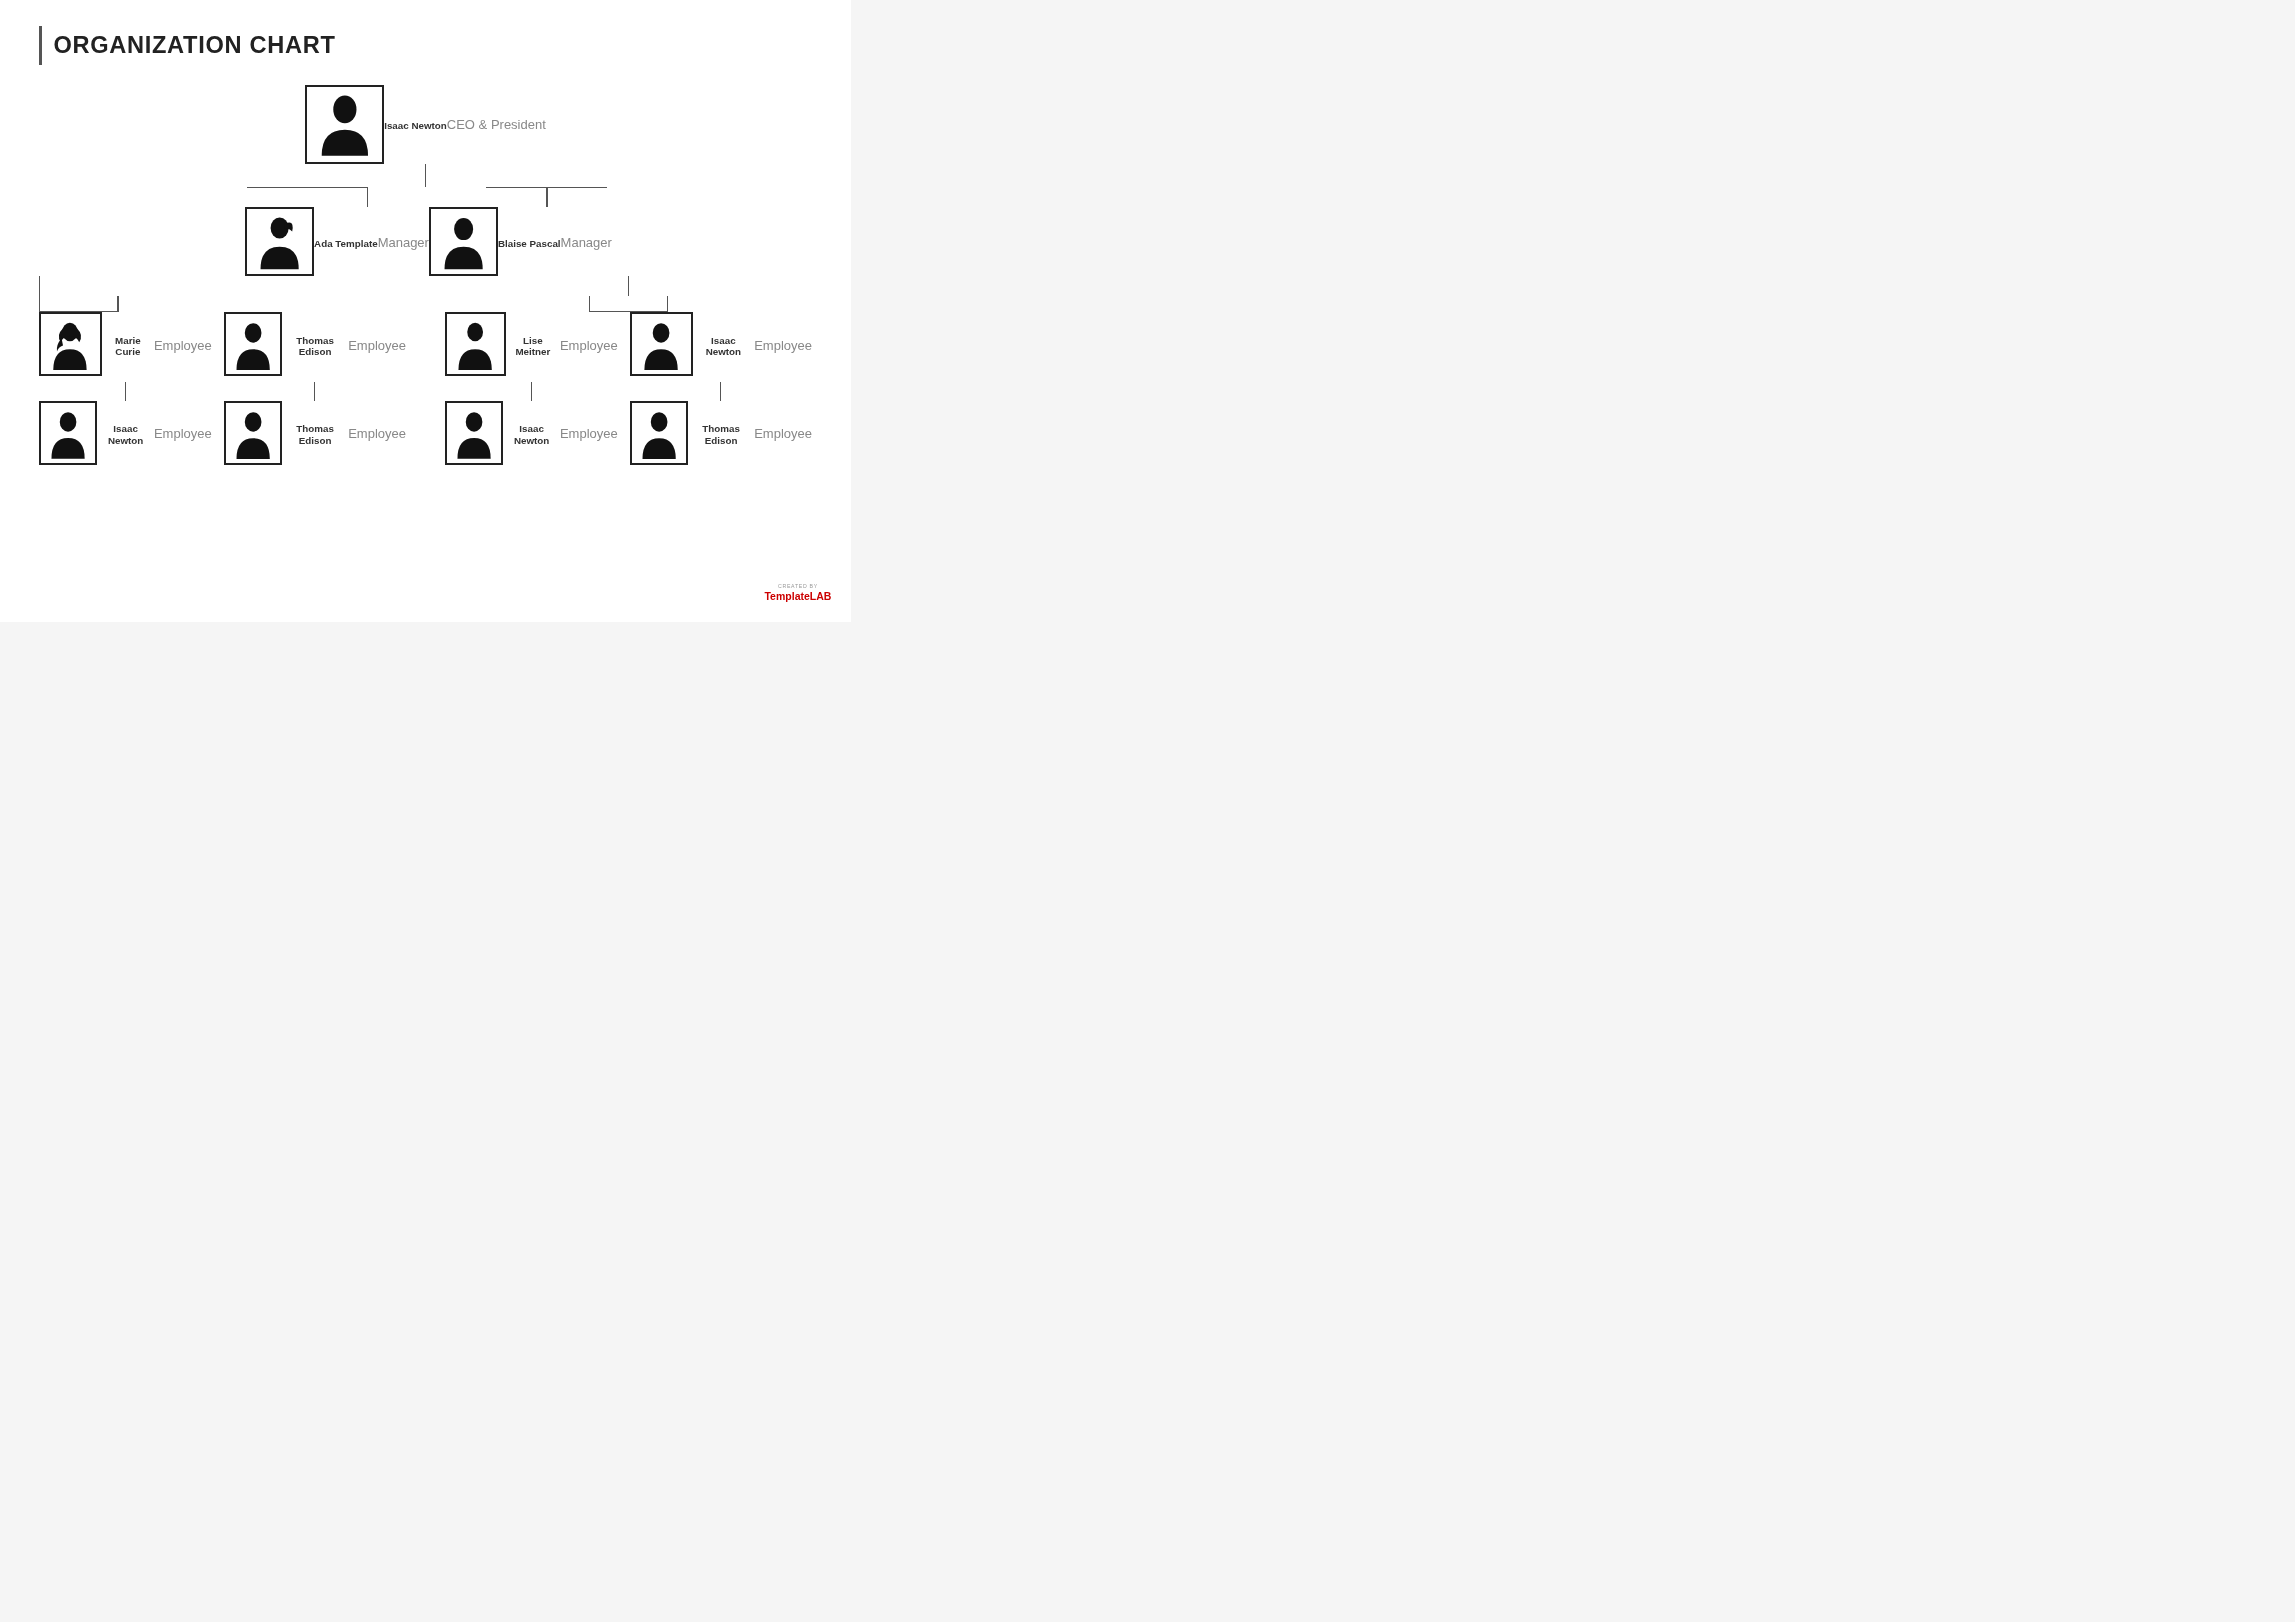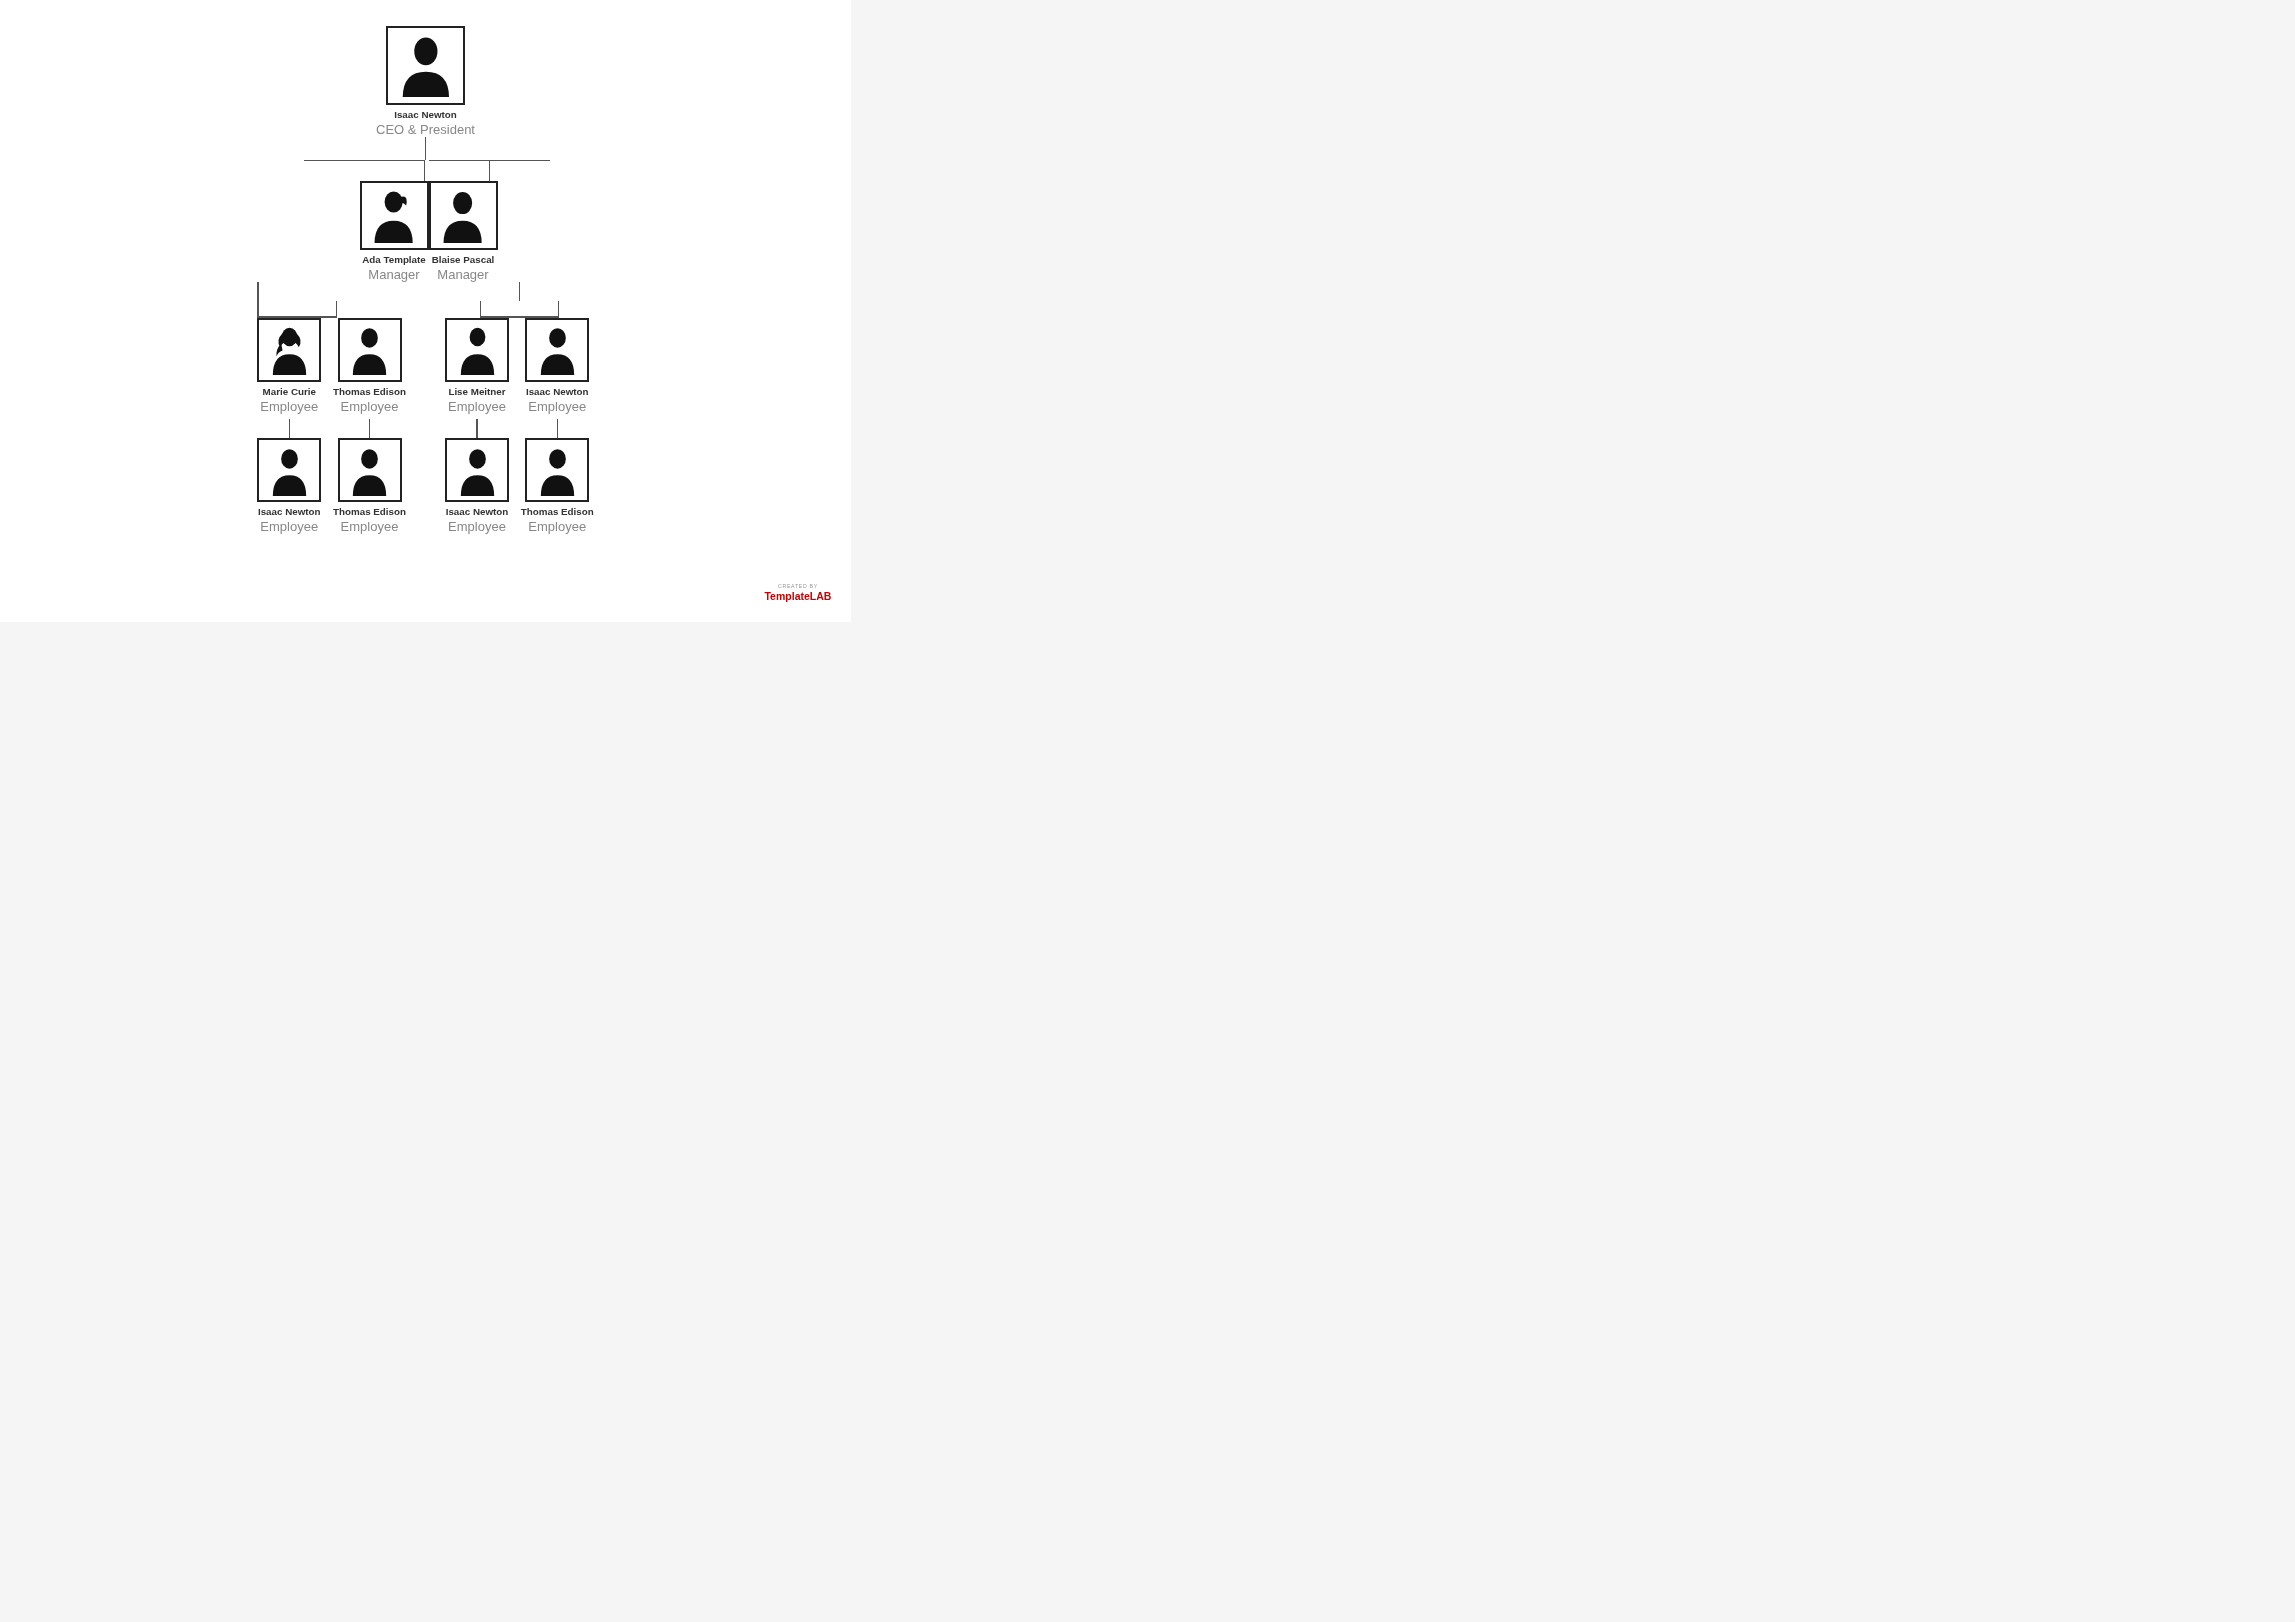--- a/index.html
+++ b/index.html
@@ -43,21 +43,21 @@
     .org-chart {
       display: flex;
       flex-direction: column;
       align-items: center;
       position: relative;
     }
 
     
     .person {
       display: flex;
-      flex-direction: column;
+      flex-direction: row;
       align-items: center;
     }
 
     .avatar-box {
       border: 2.6px solid #222;
       background: #fff;
       overflow: hidden;
       display: flex;
       align-items: center;
       justify-content: center;
@@ -139,20 +139,24 @@
     .v-line {
       width: 1.3px;
       background: #555;
     }
   </style>
 </head>
 <body>
 
 <div class="page">
 
+  <div class="title-section">
+    <div class="title-bar"></div>
+    <h1 class="page-title">ORGANIZATION CHART</h1>
+  </div>
 
   <div class="org-chart">
 
     <div class="branch-section" style="margin-bottom:0">
       <div class="person">
         <div class="avatar-box large">
 
           <svg viewBox="0 0 100 110" class="silhouette-male" fill="#111">
             <ellipse cx="50" cy="30" rx="20" ry="24"></ellipse>
             <path d="M10 110 Q10 65 50 65 Q90 65 90 110 Z"></path>

